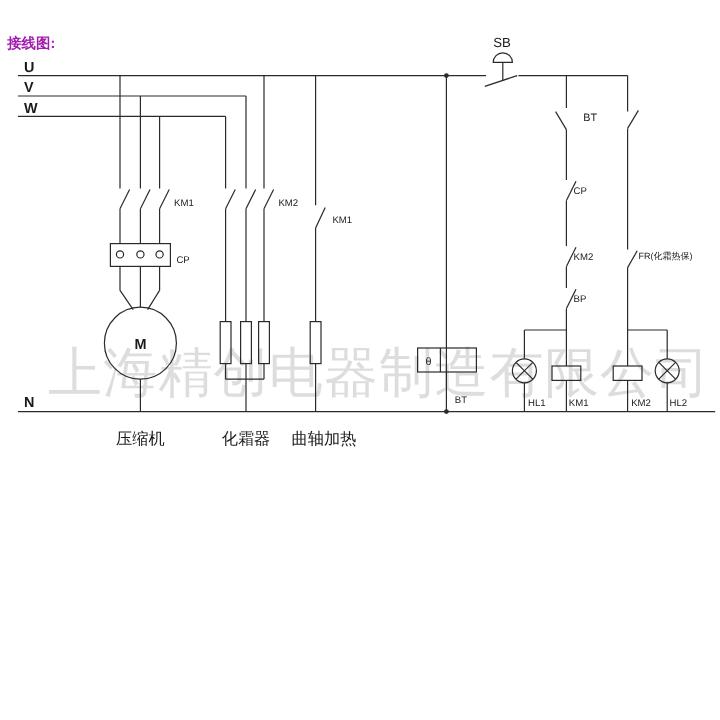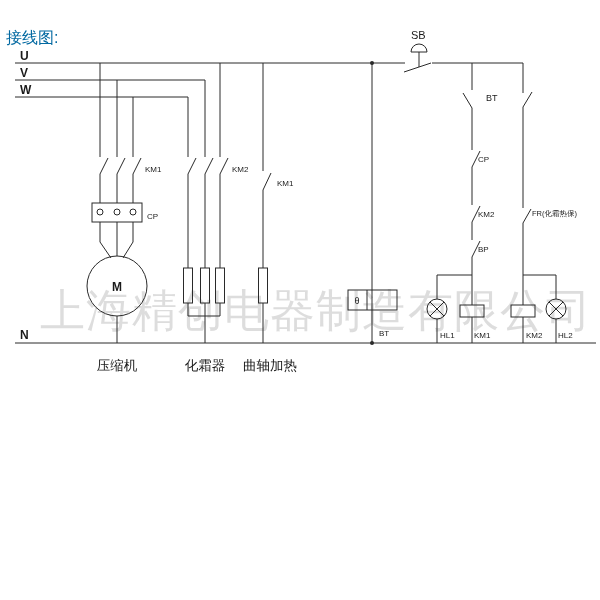--- a/index.html
+++ b/index.html
@@ -8,21 +8,21 @@
     font-family:"Liberation Sans", sans-serif;overflow:hidden;
   }
   .watermark{
     position:absolute;left:40px;top:281px;z-index:0;
     font-size:45px;letter-spacing:1px;white-space:nowrap;
     color:#bdbdbd;opacity:.5;user-select:none;
     font-family:"Liberation Sans", sans-serif;
   }
   .title{
     position:absolute;left:6px;top:28px;z-index:2;
-    font-size:16px;font-weight:normal;color:#0369a1;
+    font-size:12px;font-weight:bold;color:#a21caf;
   }
   svg{position:absolute;left:0;top:0;z-index:1;}
   svg line, svg path, svg rect, svg circle, svg polyline{
     stroke:#2a2a2a;stroke-width:1;fill:none;
   }
   svg .dot{fill:#2a2a2a;stroke:none;}
   svg text{
     fill:#1a1a1a;stroke:none;
     font-family:"Liberation Sans", sans-serif;
   }

